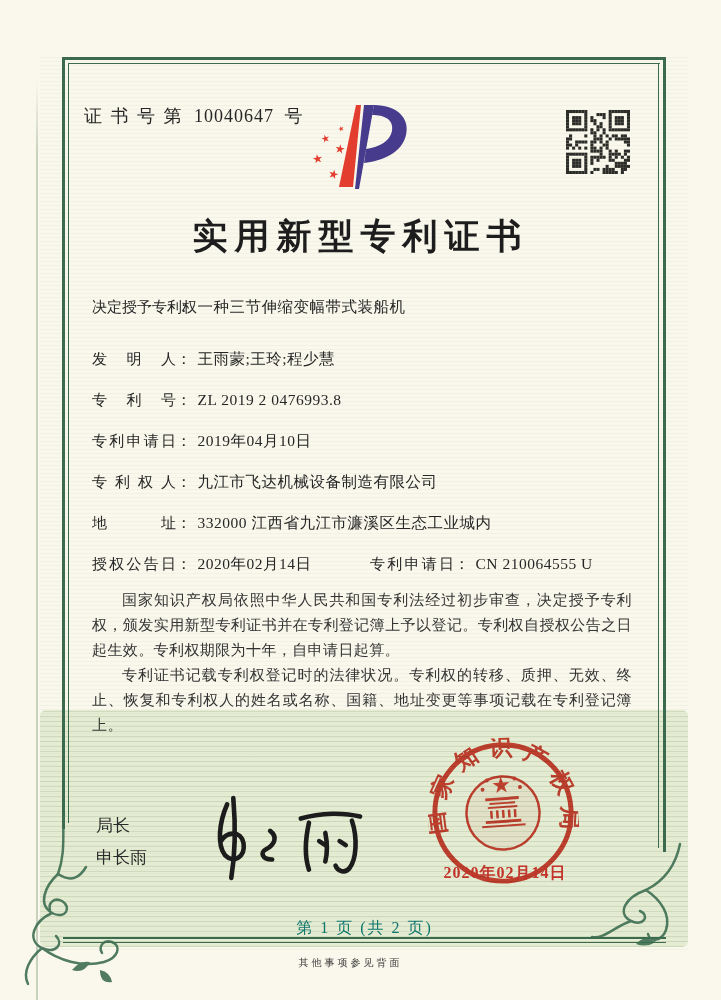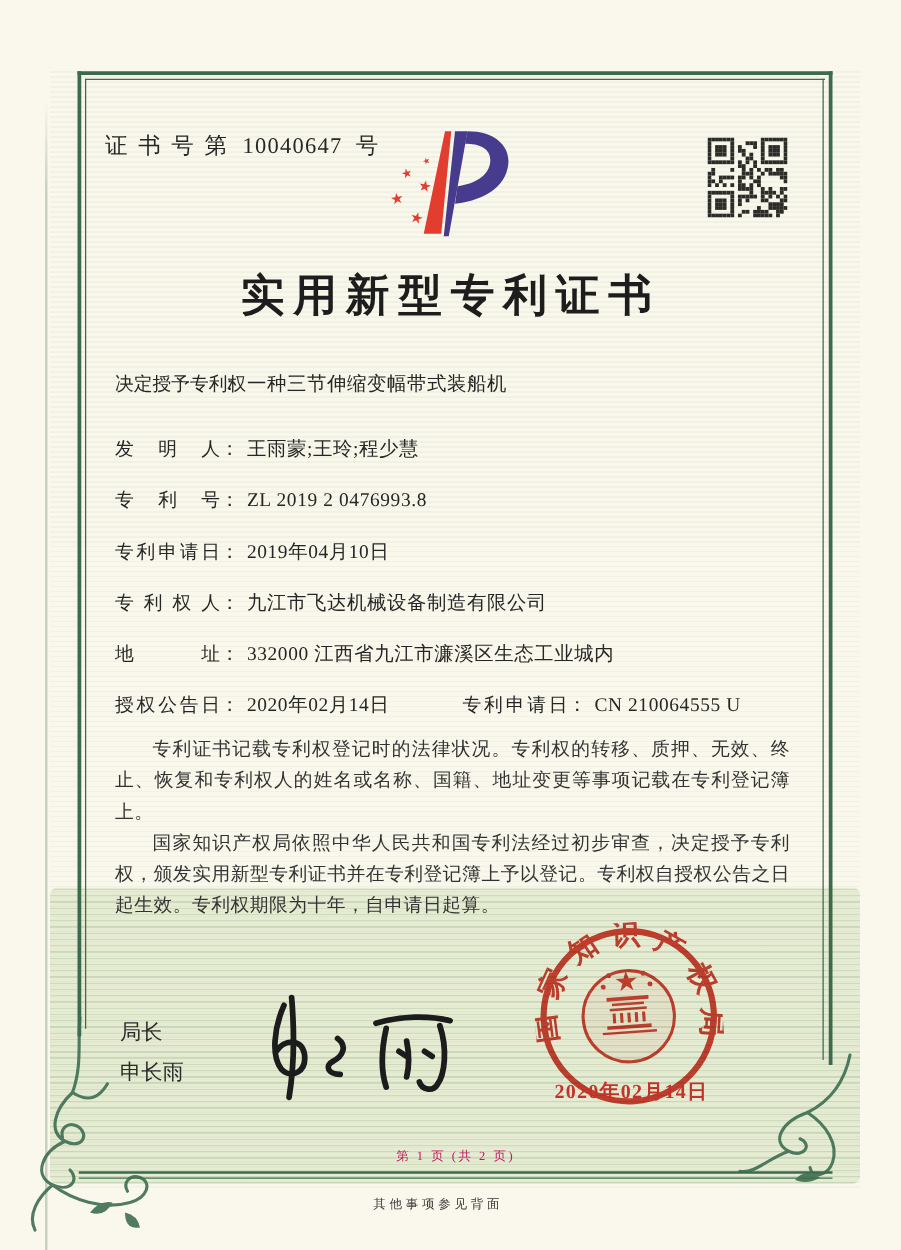--- a/index.html
+++ b/index.html
@@ -25,21 +25,21 @@
   .row .lbl{display:inline-block;width:84px;font-size:15px;text-align:justify;text-align-last:justify;}
   .row .val{margin-left:6px;letter-spacing:.5px;}
   .g2{position:absolute;left:278px;top:0;}
   .paras{position:absolute;left:92px;top:588px;width:540px;font-size:15px;line-height:25px;text-align:justify;}
   .paras p{margin:0;text-indent:2em;letter-spacing:.4px;color:#333;}
   .director{position:absolute;left:96px;top:810px;font-size:17px;line-height:32px;
     font-family:"Liberation Sans","DejaVu Sans",sans-serif;color:#2a2a2a;}
   .sealdate{position:absolute;left:430px;top:863px;width:150px;text-align:center;
     color:#c2342a;font-size:16px;font-weight:bold;letter-spacing:1px;}
   .pageno{position:absolute;left:63px;top:918px;width:603px;text-align:center;
-    font-size:10px;letter-spacing:2px;color:#be185d;}
+    font-size:16px;letter-spacing:2px;color:#0f766e;}
   .backnote{position:absolute;left:63px;top:956px;width:575px;text-align:center;
     font-size:10px;letter-spacing:3px;color:#3a3a3a;}
   .logo{position:absolute;left:312px;top:103px;width:100px;height:88px;}
   .qr{position:absolute;left:566px;top:110px;width:64px;height:64px;}
   .seal{position:absolute;left:428px;top:738px;width:150px;height:150px;
     opacity:.92;mix-blend-mode:multiply;transform:rotate(-4deg);}
   .signature{position:absolute;left:198px;top:792px;width:180px;height:92px;}
   .fl-left{position:absolute;left:12px;top:812px;width:130px;height:186px;}
   .fl-right{position:absolute;left:586px;top:842px;width:104px;height:116px;}
   svg{display:block;}
@@ -325,22 +325,22 @@
   </div>
 
   <div class="row" style="top:554px">
     <span class="lbl">授权公告日</span><span>：</span><span class="val">2020年02月14日</span>
     <span class="g2">
       <span class="lbl">专利申请日</span><span>：</span><span class="val">CN 210064555 U</span>
     </span>
   </div>
 
   <div class="paras">
+    <p>国家知识产权局依照中华人民共和国专利法经过初步审查，决定授予专利权，颁发实用新型专利证书并在专利登记簿上予以登记。专利权自授权公告之日起生效。专利权期限为十年，自申请日起算。</p>
     <p>专利证书记载专利权登记时的法律状况。专利权的转移、质押、无效、终止、恢复和专利权人的姓名或名称、国籍、地址变更等事项记载在专利登记簿上。</p>
-    <p>国家知识产权局依照中华人民共和国专利法经过初步审查，决定授予专利权，颁发实用新型专利证书并在专利登记簿上予以登记。专利权自授权公告之日起生效。专利权期限为十年，自申请日起算。</p>
   </div>
 
   <div class="director">
     <div>局长</div>
     <div>申长雨</div>
   </div>
 
   <div class="signature">
     <svg width="180" height="92" viewBox="0 0 175 90" fill="none" stroke="#1c1c1c" stroke-width="4.5" stroke-linecap="round">
       <path d="M28 12 C20 30 18 52 26 62 C34 70 46 64 44 50 C42 38 28 38 22 48"></path>

